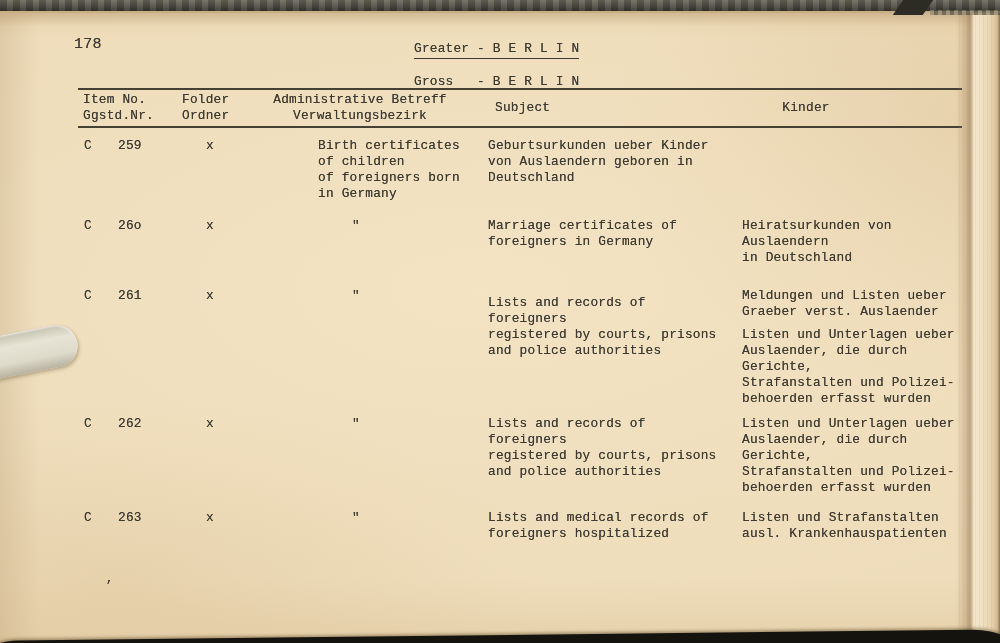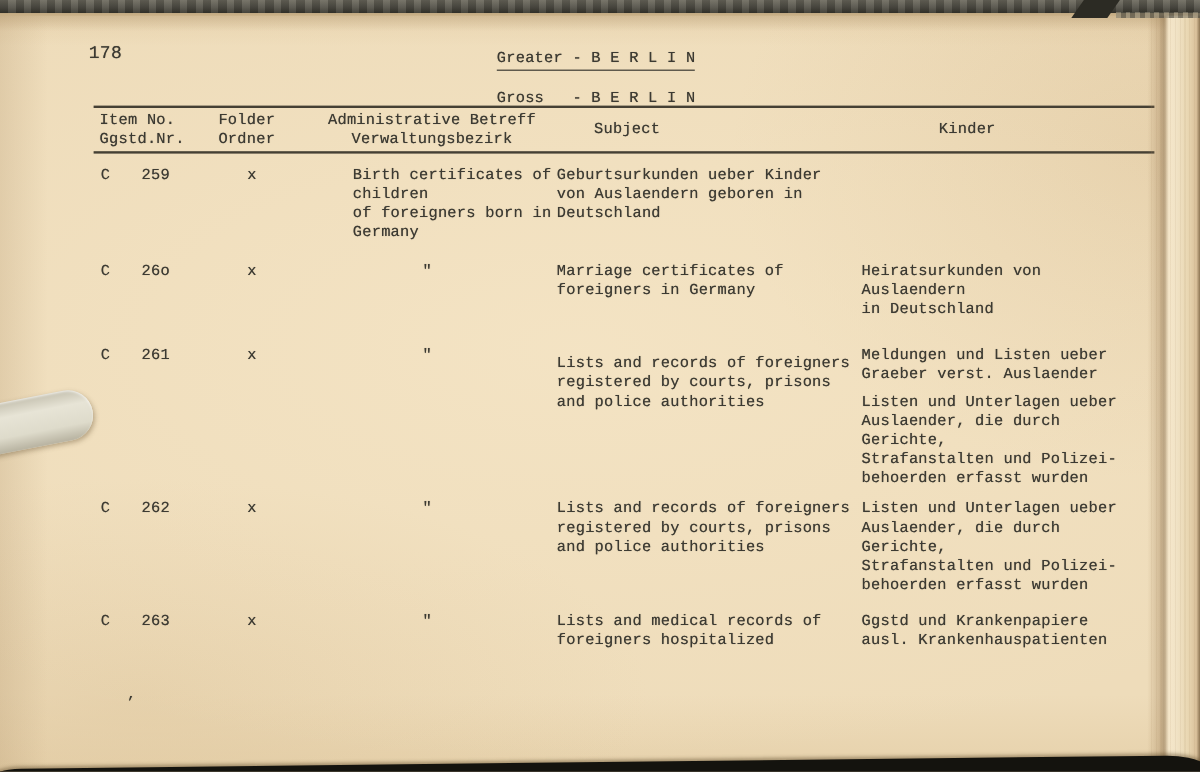--- a/index.html
+++ b/index.html
@@ -88,21 +88,21 @@
   }
 
   
   .ink {
     color: #3c3a32;
     text-shadow: 0 0 0.6px rgba(60,58,50,0.75);
     font-size: 12.8px;
     line-height: 16px;
     letter-spacing: 0.2px;
   }
-  .pre { white-space: pre-line; }
+  .pre { white-space: pre-line; margin-left: 24px; }
   .pre-keep { white-space: pre; }
 
   .page-number { position: absolute; left: 74px; top: 37px; font-size: 15px; }
 
   .title-block { position: absolute; left: 414px; top: 39px; }
   .title-en {
     border-bottom: 1.6px solid #3c3a32;
     padding-bottom: 1px;
     display: inline-block;
   }
@@ -227,21 +227,21 @@
 behoerden erfasst wurden</div>
   </div>
 
   <div class="row row-4">
     <div class="ink">C</div>
     <div class="ink">263</div>
     <div class="ink c-folder">x</div>
     <div class="ink c-district is-ditto">"</div>
     <div class="ink pre">Lists and medical records of
 foreigners hospitalized</div>
-    <div class="ink pre">Ggstd und Krankenpapiere
+    <div class="ink pre">Listen und Strafanstalten
 ausl. Krankenhauspatienten</div>
   </div>
 
   <div class="stray-mark ink">,</div>
   <div class="paper-sliver"></div>
   <div class="page-stack-edge"></div>
 </div>
 
 <div class="top-strip">
   <div class="notch"></div>

